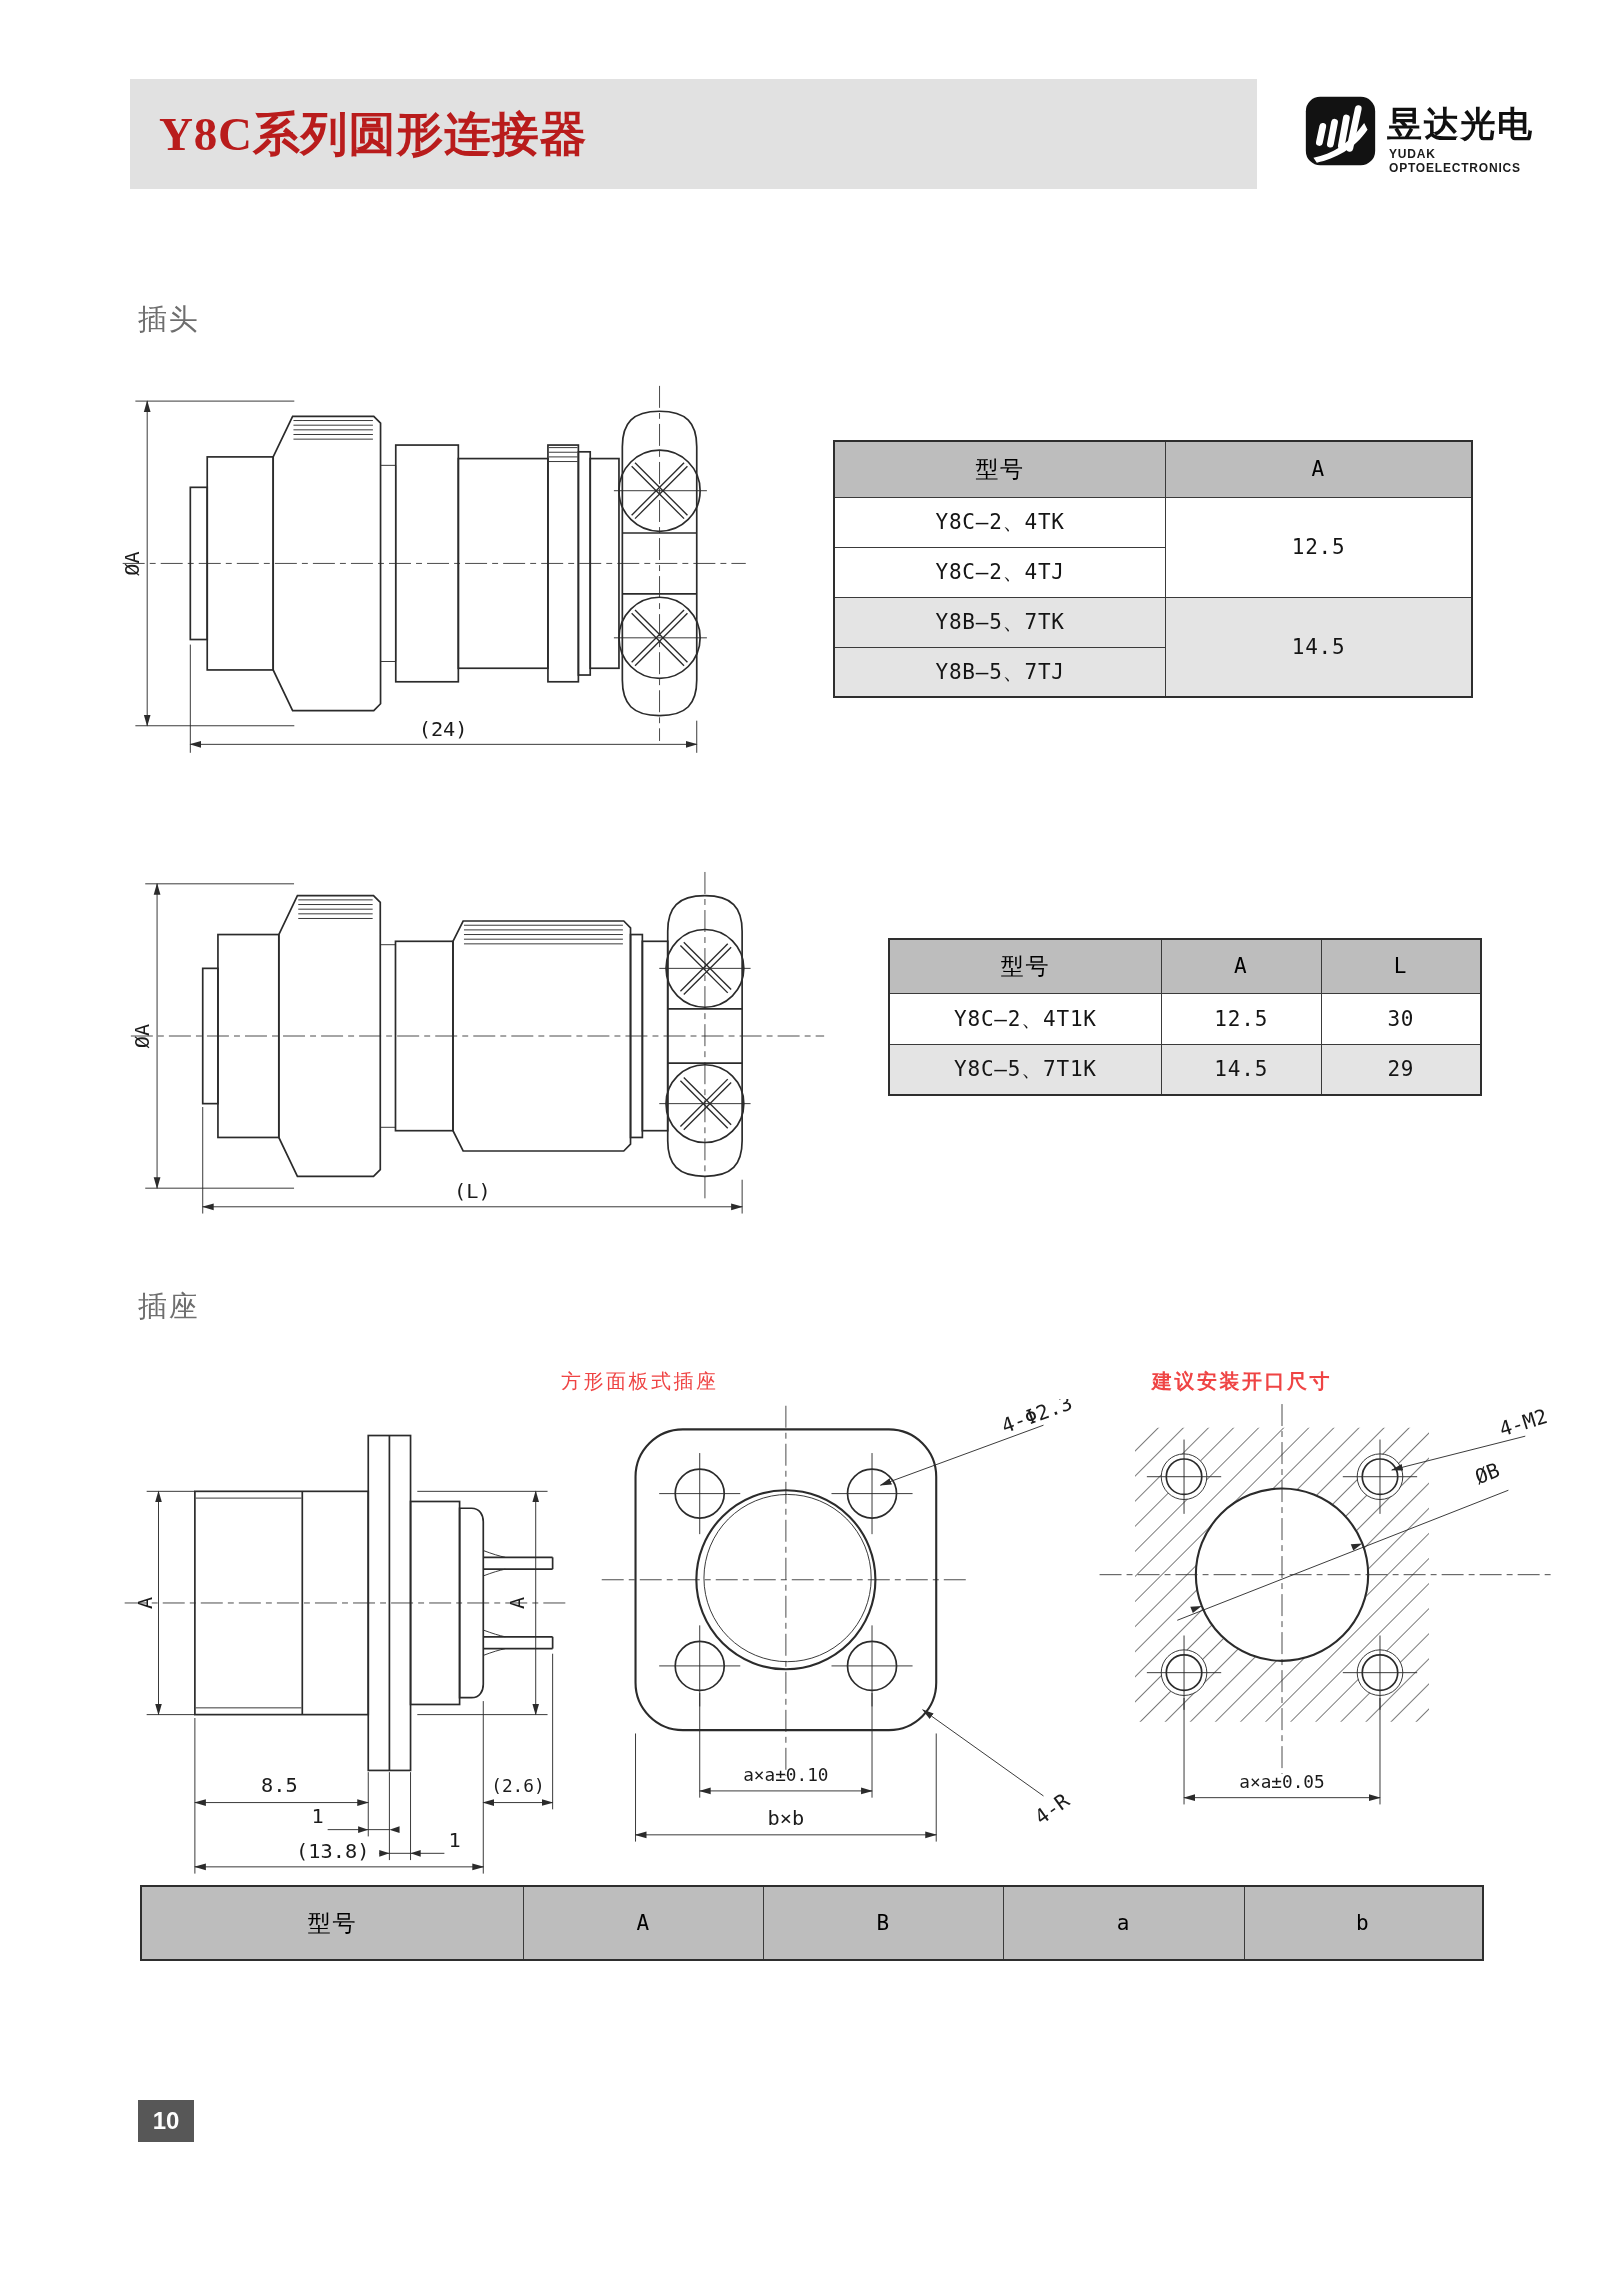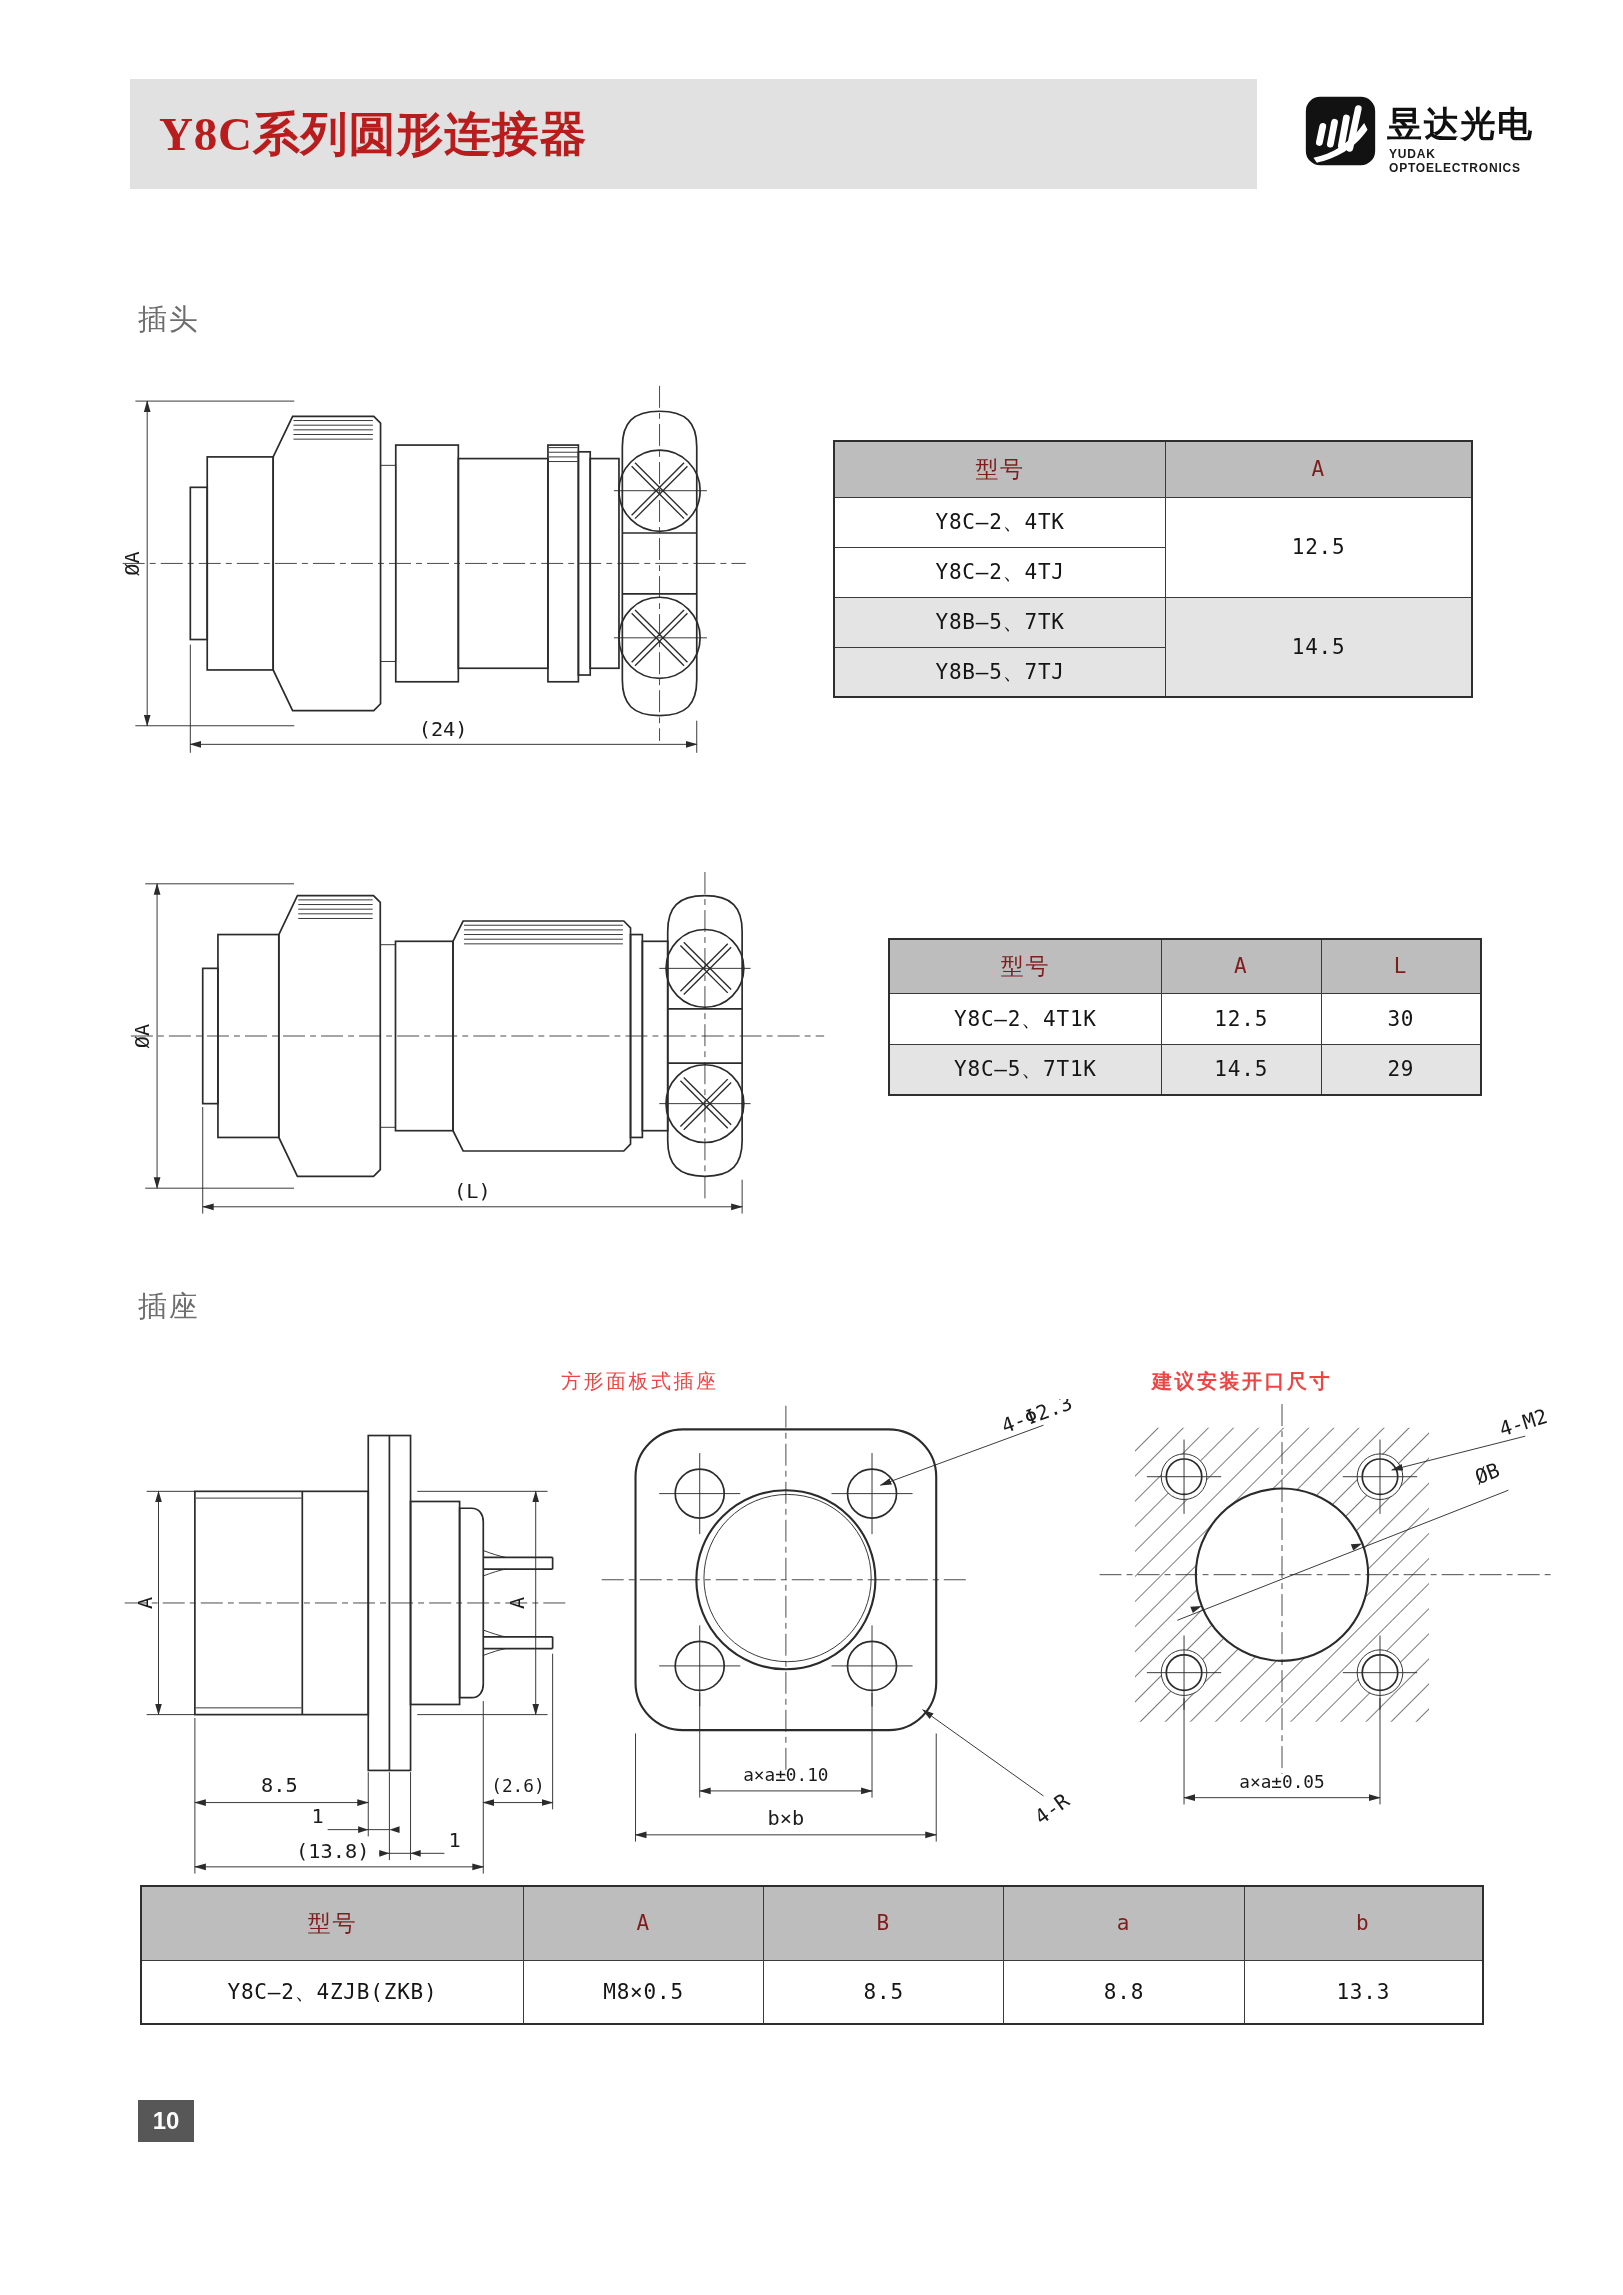--- a/index.html
+++ b/index.html
@@ -21,21 +21,21 @@
   .o2{fill:none;stroke:#2b2b2b;stroke-width:2.5px;}
   .t{fill:none;stroke:#2b2b2b;stroke-width:1.1px;}
   .xl{fill:none;stroke:#2b2b2b;stroke-width:1.6px;}
   .cl{fill:none;stroke:#2b2b2b;stroke-width:1px;stroke-dasharray:26 6 7 6;}
   .dim{font-family:"DejaVu Sans Mono",monospace;font-size:24px;fill:#1b1b1b;text-anchor:middle;}
   .dims{font-family:"DejaVu Sans Mono",monospace;font-size:21px;fill:#1b1b1b;text-anchor:middle;}
   .arrfill{fill:#2b2b2b;stroke:none;}
   
   .dtab{position:absolute;border-collapse:collapse;table-layout:fixed;background:#fff;border:2.5px solid #2e2e2e;}
   .dtab th,.dtab td{border:1.4px solid #3a3a3a;text-align:center;vertical-align:middle;padding:0;}
-  .dtab th{background:#bdbdbd;font-size:23px;font-weight:500;color:#7f1d1d;letter-spacing:1.7px;}
+  .dtab th{background:#bdbdbd;font-size:23px;font-weight:500;color:#000000;letter-spacing:1.7px;}
   .dtab th.mono{font-family:"DejaVu Sans Mono",monospace;font-size:21px;font-weight:500;}
   .dtab td{font-family:"DejaVu Sans Mono",monospace;font-size:21px;color:#151515;letter-spacing:0.8px;}
   td.alt,tr.alt td{background:#e4e4e4;}
   #t1 tr.hd{height:56px;} #t1 tr.r{height:50px;}
   #t2 tr.hd{height:54px;} #t2 tr.r{height:51px;}
   #t3 tr.hd{height:74px;} #t3 tr.r{height:64px;}
   
   .pagebox{position:absolute;left:138px;top:2100px;width:56px;height:42px;background:#575757;
            color:#fff;font-size:24px;font-weight:700;display:flex;align-items:center;justify-content:center;}
 </style>
@@ -401,26 +401,19 @@
         <col style="width:17.8%">
     </colgroup>
     <tbody>
         <tr class="hd">
       <th>型号</th>
       <th class="mono">A</th>
       <th class="mono">B</th>
       <th class="mono">a</th>
       <th class="mono">b</th>
     </tr>
-    <tr class="r">
-      <td>Y8C—2、4ZJB(ZKB)</td>
-      <td>M8×0.5</td>
-      <td>8.5</td>
-      <td>8.8</td>
-      <td>13.3</td>
-    </tr>
   </tbody>
     </table>
 
   <div class="pagebox">10</div>
 
 </div>
 
 
 </body></html>

